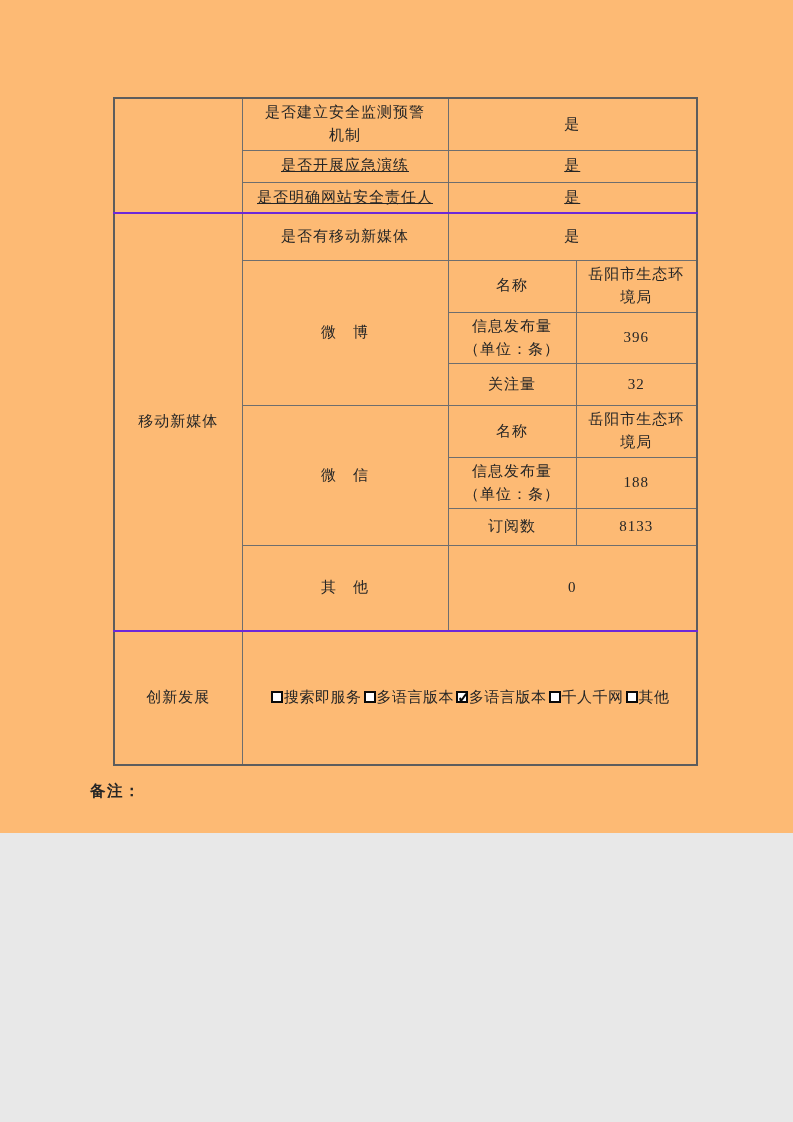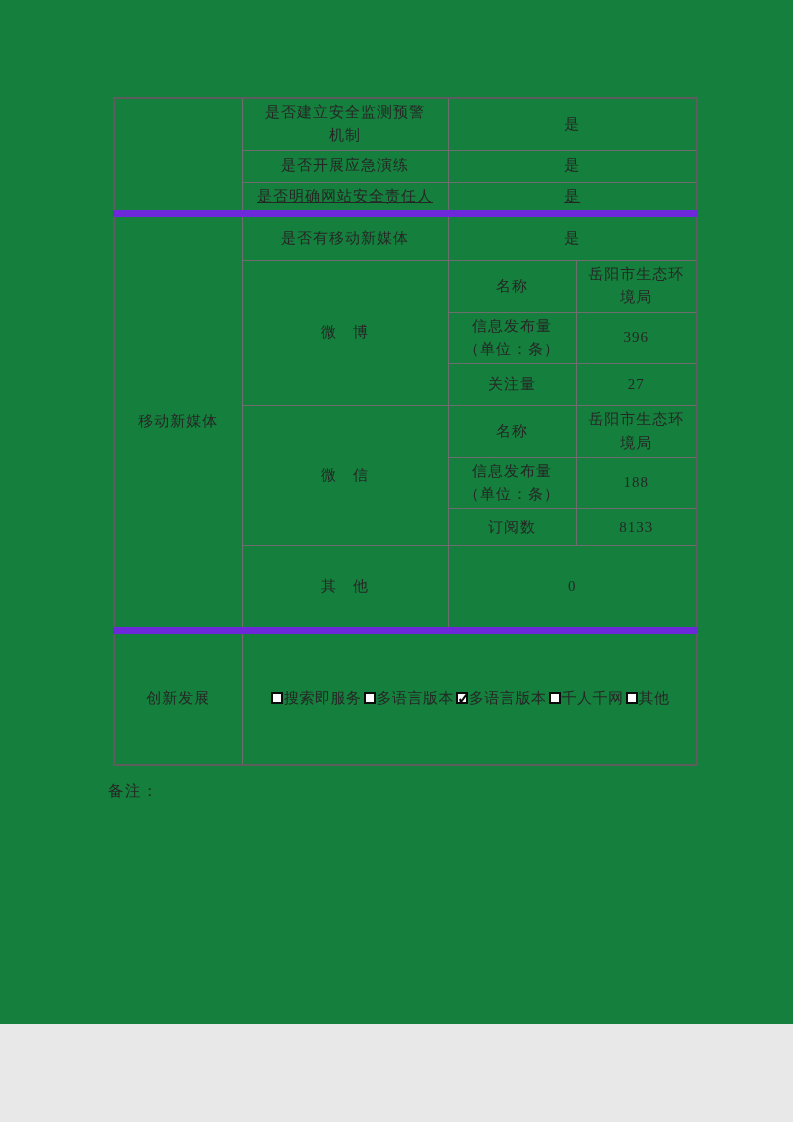--- a/index.html
+++ b/index.html
@@ -1,22 +1,22 @@
 <!DOCTYPE html>
 <html><head>
 <meta charset="utf-8">
 <style>
   * { box-sizing: border-box; }
   html, body { margin: 0; padding: 0; background: #e8e8e8; }
   .page {
     position: relative;
     width: 793px;
-    height: 1024px;
+    height: 833px;
     margin: 0 auto;
-    background: #15803d;
+    background: #fdba74;
     font-family: "Liberation Serif", "DejaVu Serif", serif;
     color: #262626;
     overflow: hidden;
   }
   table.report {
     position: absolute;
     left: 113px;
     top: 97px;
     width: 583px;
     border-collapse: collapse;
@@ -25,25 +25,25 @@
   }
   table.report td {
     border: 1.5px solid #6e6e6e;
     text-align: center;
     vertical-align: middle;
     font-size: 15px;
     letter-spacing: 1px;
     line-height: 1.55;
     padding: 2px 4px;
   }
-  tr.sec > td { border-top: 7px solid #6d28d9; font-family: Liberation Serif, serif; }
+  tr.sec > td { border-top: 2px solid #6d28d9; font-family: Liberation Serif, serif; }
   .pre { white-space: pre-line; }
   
   tr.r1  td { height: 44px; }
-  tr.r2  td { height: 32px; }
+  tr.r2  td { height: 32px; text-decoration: underline; }
   tr.r3  td { height: 31px; text-decoration: underline; }
   tr.r4  td { height: 47px; }
   tr.r5  td { height: 52px; }
   tr.r6  td { height: 48px; }
   tr.r7  td { height: 42px; }
   tr.r8  td { height: 48px; }
   tr.r9  td { height: 48px; }
   tr.r10 td { height: 37px; font-family: Liberation Serif, serif; }
   tr.r11 td { height: 85px; }
   tr.r12 td { height: 134px; margin-left: 28px; }
@@ -65,24 +65,24 @@
     position: absolute;
     left: -1px;
     top: -7px;
     font-size: 16px;
     font-weight: bold;
     color: #0a0a0a;
     letter-spacing: 0;
   }
   .remark {
     position: absolute;
-    left: 108px;
+    left: 90px;
     top: 781px;
     font-size: 15.5px;
-    font-weight: normal;
+    font-weight: bold;
     letter-spacing: 1.5px;
   }
   .pageno {
     position: absolute;
     left: 0;
     top: 1036px;
     width: 100%;
     text-align: center;
     font-size: 16px;
   }
@@ -127,21 +127,21 @@
         <td class="pre">岳阳市生态环
 境局</td>
       </tr>
       <tr class="r6">
         <td class="pre">信息发布量
 （单位：条）</td>
         <td class="num">396</td>
       </tr>
       <tr class="r7">
         <td>关注量</td>
-        <td class="num">27</td>
+        <td class="num">32</td>
       </tr>
       <tr class="r8">
         <td rowspan="3">微　信</td>
         <td>名称</td>
         <td class="pre">岳阳市生态环
 境局</td>
       </tr>
       <tr class="r9">
         <td class="pre">信息发布量
 （单位：条）</td>

